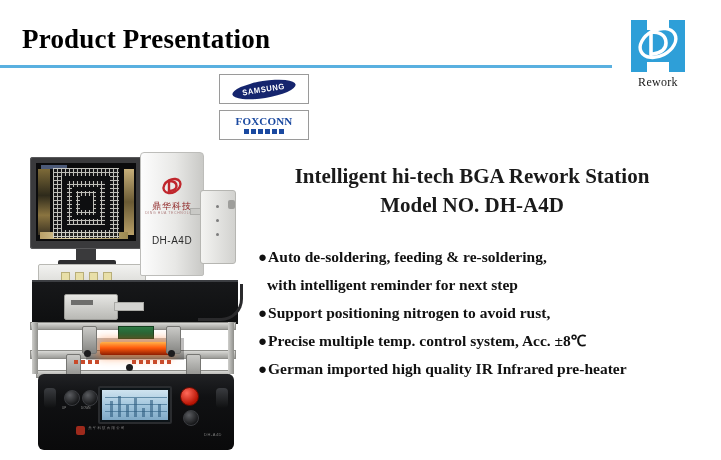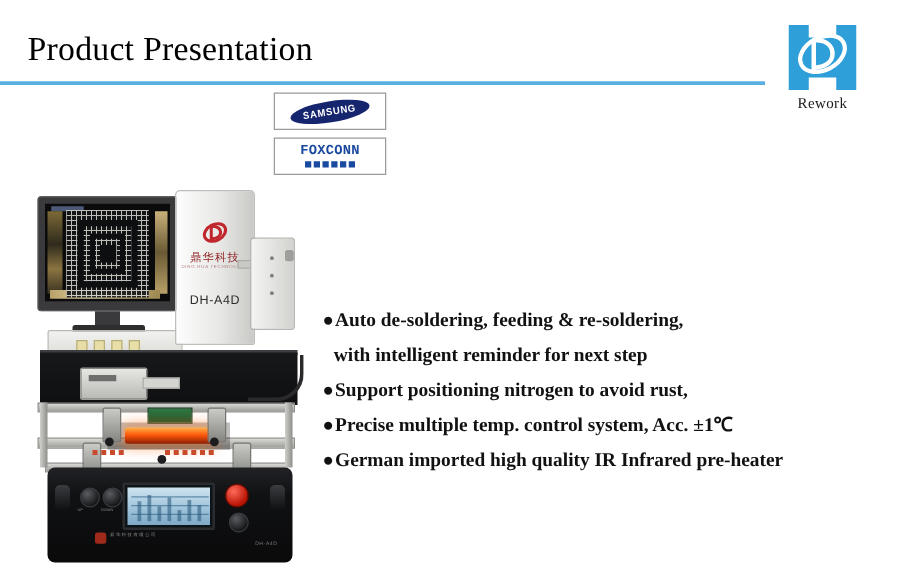--- a/index.html
+++ b/index.html
@@ -6,21 +6,21 @@
   body{
     width:721px;height:460px;background:#ffffff;overflow:hidden;position:relative;
     font-family:"Liberation Serif", serif;
   }
   .slide{position:absolute;inset:0;background:#fff;}
 
   
   .title{
     position:absolute;left:22px;top:24px;
     font-family:"Liberation Serif", serif;
-    font-weight:normal;font-size:27px;color:#000;letter-spacing:.2px;
+    font-weight:bold;font-size:27px;color:#000;letter-spacing:.2px;
     white-space:nowrap;
   }
   .title-rule{
     position:absolute;left:0px;top:65px;width:612px;height:3px;
     background:#59b0e0;
   }
 
   
   .brand{position:absolute;left:627px;top:18px;width:62px;height:76px;}
   .brand-mark{position:relative;width:58px;height:56px;margin:0 auto;}
@@ -40,21 +40,21 @@
     width:64px;height:17px;border-radius:50%;background:#15256e;
     display:flex;align-items:center;justify-content:center;
     transform:rotate(-9deg);
   }
   .samsung-text{
     color:#fff;font-family:"Liberation Sans", sans-serif;font-weight:bold;
     font-size:8px;letter-spacing:.6px;transform:scaleX(.95);
   }
   .foxconn-wrap{text-align:center;line-height:1;}
   .foxconn-text{
-    color:#1a49a0;font-family:Liberation Mono, monospace;font-weight:bold;
+    color:#1a49a0;font-family:Liberation Serif, serif;font-weight:bold;
     font-size:11px;letter-spacing:.2px;
   }
   .foxconn-sub{
     margin-top:2px;display:flex;gap:2px;justify-content:center;
   }
   .foxconn-sub i{display:block;width:5px;height:5px;background:#1a49a0;}
 
   
   .headline{
     position:absolute;left:232px;top:162px;width:480px;text-align:center;
@@ -271,33 +271,37 @@
         <i></i>
           <i></i>
           <i></i>
           <i></i>
           <i></i>
           <i></i>
       </div>
     </div>
   </div>
 
+  <div class="headline">
+    <div>Intelligent hi-tech BGA Rework Station</div>
+    <div>Model NO. DH-A4D</div>
+  </div>
 
   <div class="bullets">
     <div class="bullet">
       <span class="dot">●</span><span>Auto de-soldering, feeding &amp; re-soldering,</span>
     </div>
     <div class="bullet cont">
       <span>with intelligent reminder for next step</span>
     </div>
     <div class="bullet">
       <span class="dot">●</span><span>Support positioning nitrogen to avoid rust,</span>
     </div>
     <div class="bullet">
-      <span class="dot">●</span><span>Precise multiple temp. control system, Acc. ±1℃</span>
+      <span class="dot">●</span><span>Precise multiple temp. control system, Acc. ±8℃</span>
     </div>
     <div class="bullet">
       <span class="dot">●</span><span>German imported high quality IR Infrared pre-heater</span>
     </div>
   </div>
 
   <div class="machine">
 
     <div class="mon-body">
       <div class="mon-screen">

